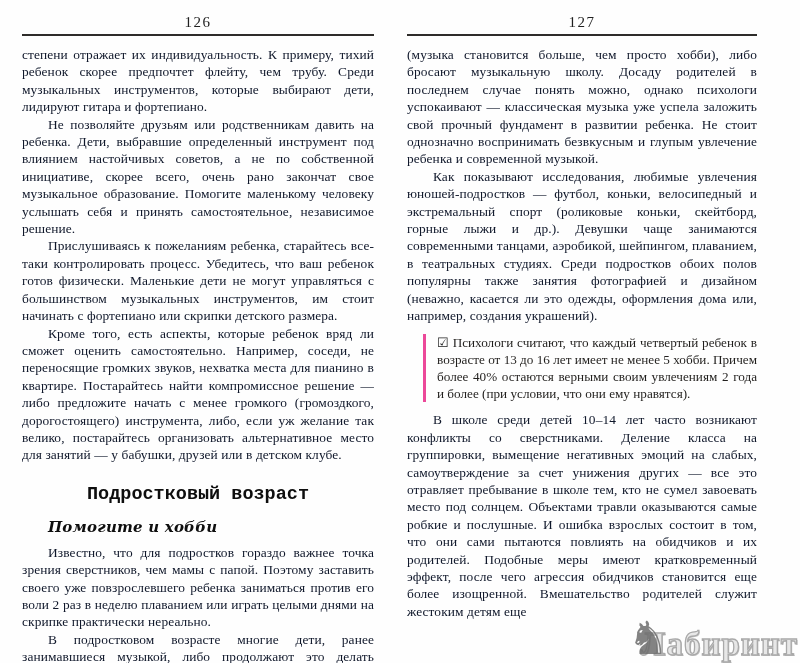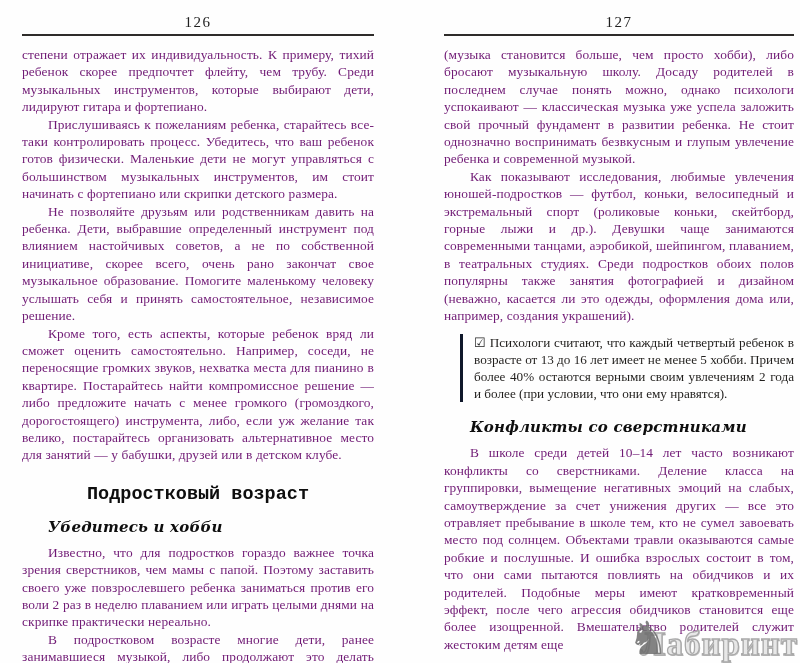--- a/index.html
+++ b/index.html
@@ -6,39 +6,39 @@
   .spread {
     position:relative;
     width:800px; height:663px;
     background:#fefefe;
     overflow:hidden;
     font-family:"Liberation Serif", serif;
     color:#242220;
   }
   .page { position:absolute; top:14px; }
   .page.left  { left:22px;  width:352px; }
-  .page.right { left:444px; width:350px; }
+  .page.right { left:407px; width:350px; }
 
   .pagenum {
     text-align:center;
     font-size:15px;
     letter-spacing:1.5px;
     color:#1f1f1f;
   }
   .rule {
     border-bottom:2px solid #2e2c2a;
     margin-top:3px;
     margin-bottom:10px;
   }
   .content p.body {
     margin:0;
     font-size:13.4px;
     line-height:17.4px;
     text-align:justify;
-    color:#701a75;
+    color:#0f172a;
     letter-spacing:0.1px;
   }
   .content p.indent { text-indent:26px; }
 
   .section-heading {
     font-family:Liberation Mono, monospace;
     font-weight:bold;
     font-size:18.5px;
     text-align:center;
     color:#0e0e0e;
@@ -50,21 +50,21 @@
     font-style:italic;
     font-size:15px;
     color:#0e0e0e;
     margin:4px 0 8px 26px;
     letter-spacing:0.2px;
   }
   .page.right .sub-heading { margin-top:16px; }
 
   .note {
     margin:9px 0 9px 16px;
-    border-left:3px solid #0f172a;
+    border-left:3px solid #ec4899;
     padding-left:11px;
   }
   .note p {
     margin:0;
     font-size:13.2px;
     line-height:17.2px;
     text-align:justify;
     color:#211f1d;
   }
   .checkbox-icon {
@@ -106,40 +106,39 @@
 </head>
 <body>
 
 <div class="spread">
 
   <section class="page left">
     <div class="pagenum">126</div>
     <div class="rule"></div>
     <div class="content">
       <p class="body">степени отражает их индивидуальность. К примеру, тихий ребенок скорее предпочтет флейту, чем трубу. Среди музыкальных инструментов, которые выбирают дети, лидируют гитара и фортепиано.</p>
+      <p class="body indent">Не позволяйте друзьям или родственникам давить на ребенка. Дети, выбравшие определенный инструмент под влиянием настойчивых советов, а не по собственной инициативе, скорее всего, очень рано закончат свое музыкальное образование. Помогите маленькому человеку услышать себя и принять самостоятельное, независимое решение.</p>
       <p class="body indent">Прислушиваясь к пожеланиям ребенка, старайтесь все-таки контролировать процесс. Убедитесь, что ваш ребенок готов физически. Маленькие дети не могут управляться с большинством музыкальных инструментов, им стоит начинать с фортепиано или скрипки детского размера.</p>
-      <p class="body indent">Не позволяйте друзьям или родственникам давить на ребенка. Дети, выбравшие определенный инструмент под влиянием настойчивых советов, а не по собственной инициативе, скорее всего, очень рано закончат свое музыкальное образование. Помогите маленькому человеку услышать себя и принять самостоятельное, независимое решение.</p>
       <p class="body indent">Кроме того, есть аспекты, которые ребенок вряд ли сможет оценить самостоятельно. Например, соседи, не переносящие громких звуков, нехватка места для пианино в квартире. Постарайтесь найти компромиссное решение — либо предложите начать с менее громкого (громоздкого, дорогостоящего) инструмента, либо, если уж желание так велико, постарайтесь организовать альтернативное место для занятий — у бабушки, друзей или в детском клубе.</p>
       <h2 class="section-heading">Подростковый возраст</h2>
-      <h3 class="sub-heading">Убедитесь и хобби</h3>
+      <h3 class="sub-heading">Помогите и хобби</h3>
       <p class="body indent">Известно, что для подростков гораздо важнее точка зрения сверстников, чем мамы с папой. Поэтому заставить своего уже повзрослевшего ребенка заниматься против его воли 2 раз в неделю плаванием или играть целыми днями на скрипке практически нереально.</p>
       <p class="body indent">В подростковом возрасте многие дети, ранее занимавшиеся музыкой, либо продолжают это делать углубленно</p>
     </div>
   </section>
 
   <section class="page right">
     <div class="pagenum">127</div>
     <div class="rule"></div>
     <div class="content">
       <p class="body">(музыка становится больше, чем просто хобби), либо бросают музыкальную школу. Досаду родителей в последнем случае понять можно, однако психологи успокаивают — классическая музыка уже успела заложить свой прочный фундамент в развитии ребенка. Не стоит однозначно воспринимать безвкусным и глупым увлечение ребенка и современной музыкой.</p>
       <p class="body indent">Как показывают исследования, любимые увлечения юношей-подростков — футбол, коньки, велосипедный и экстремальный спорт (роликовые коньки, скейтборд, горные лыжи и др.). Девушки чаще занимаются современными танцами, аэробикой, шейпингом, плаванием, в театральных студиях. Среди подростков обоих полов популярны также занятия фотографией и дизайном (неважно, касается ли это одежды, оформления дома или, например, создания украшений).</p>
       <div class="note">
         <p><span class="checkbox-icon">☑</span><span>Психологи считают, что каждый четвертый ребенок в возрасте от 13 до 16 лет имеет не менее 5 хобби. Причем более 40% остаются верными своим увлечениям 2 года и более (при условии, что они ему нравятся).</span></p>
       </div>
-      <h3 class="sub-heading">Конфликты со сверстниками</h3>
       <p class="body indent">В школе среди детей 10–14 лет часто возникают конфликты со сверстниками. Деление класса на группировки, вымещение негативных эмоций на слабых, самоутверждение за счет унижения других — все это отравляет пребывание в школе тем, кто не сумел завоевать место под солнцем. Объектами травли оказываются самые робкие и послушные. И ошибка взрослых состоит в том, что они сами пытаются повлиять на обидчиков и их родителей. Подобные меры имеют кратковременный эффект, после чего агрессия обидчиков становится еще более изощренной. Вмешательство родителей служит жестоким детям еще</p>
     </div>
   </section>
 
   <div class="watermark">
     <span class="knight">♞</span>
     <span class="wm-text">Лабиринт</span>
   </div>
 
 </div>

